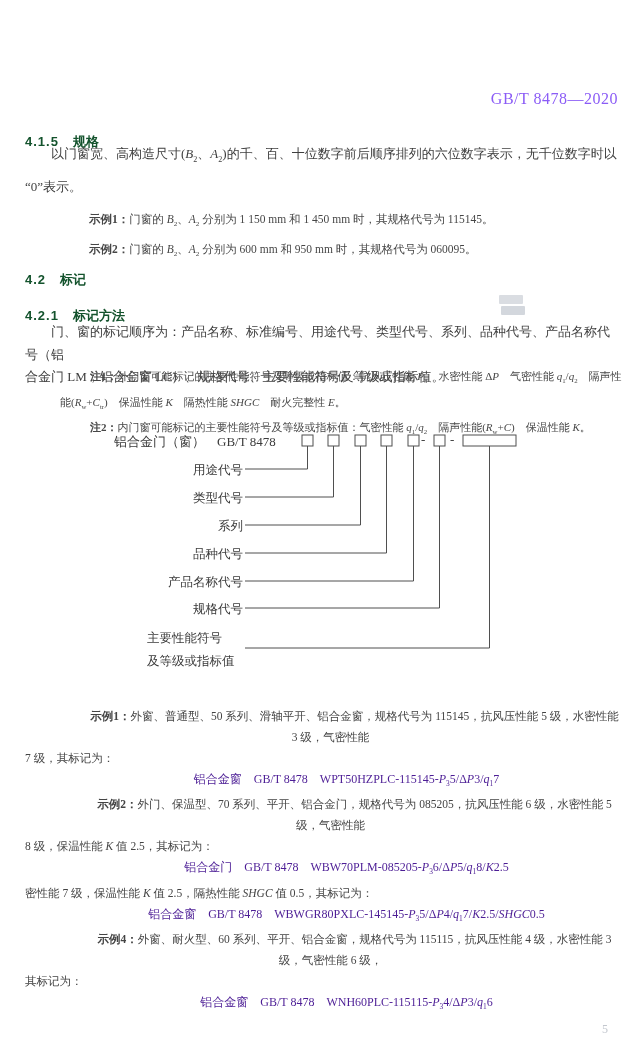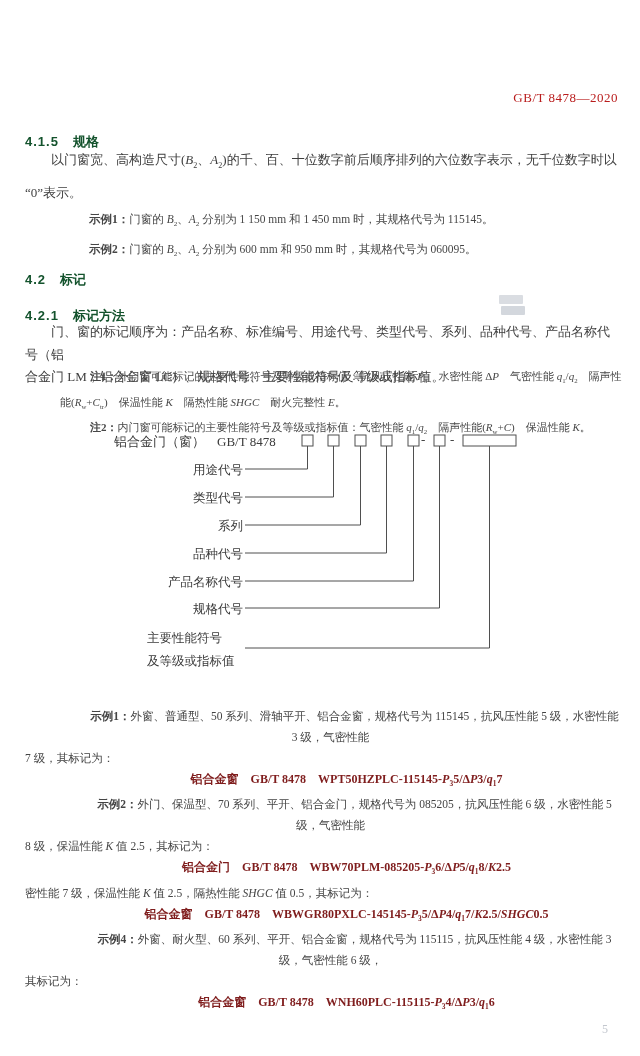--- a/index.html
+++ b/index.html
@@ -4,21 +4,21 @@
 <style>
   * { margin:0; padding:0; box-sizing:border-box; }
   html,body { background:#ffffff; }
   .page {
     position:relative; width:640px; height:1056px; background:#ffffff;
     font-family:"Liberation Serif","DejaVu Serif",serif;
     color:#3e3e3e; overflow:hidden;
   }
   .std-header {
     position:absolute; top:90px; right:22px;
-    font-size:13px; letter-spacing:0.5px; color:#b91c1c;text-align:center;
+    font-size:16px; letter-spacing:0.5px; color:#8b5cf6;text-align:center;
   }
   .heading {
     position:absolute; left:25px; right:20px;
     font-family:"Liberation Sans",sans-serif;
     font-weight:bold; font-size:13px; color:#14532d;
   }
   .heading .num { margin-right:14px; letter-spacing:1px; }
   .para { position:absolute; left:25px; right:20px; font-size:13px; color:#3e3e3e; }
   .para .pline { line-height:27px; }
   .para.tight .pline { line-height:22.5px; }
@@ -28,39 +28,39 @@
   .notes { position:absolute; left:25px; right:14px; font-size:11px; color:#474747; }
   .notes .nline { line-height:20.5px; padding-left:17px; }
   .notes .nline.cont { padding-left:35px; }
   sub { font-size:0.62em; }
   i { font-style:italic; }
   b { font-weight:bold;margin-left:48px; }
   .diagram-wrap { position:absolute; top:425px; left:0; width:568px; height:245px; }
   .examples-422 { position:absolute; top:706px; left:25px; right:20px; font-size:11.5px; color:#444; }
   .examples-422 .ex-line { line-height:21px; }
   .examples-422 .ex-line.first { padding-left:16px;text-align:center; }
-  .examples-422 .ex-code { line-height:21px; text-align:center; padding-left:48px; font-size:12px; color:#7f1d1d;font-weight:bold; }
+  .examples-422 .ex-code { line-height:21px; text-align:center; padding-left:48px; font-size:12px; color:#4c1d95; }
   .wm-blob { position:absolute; border-radius:1px; filter:blur(0.6px); }
   .page-num {
     position:absolute; top:1022px; left:602px;
     font-size:12px; color:#c3c7ce;
   }
   svg text { fill:#3a3a3a; }
 </style>
 </head>
 <body>
 
 <div class="page">
 
   <div class="std-header">GB/T 8478—2020</div>
 
   <div class="heading" style="top:133px;">
     <span class="num">4.1.5</span><span>规格</span>
   </div>
-  <div class="para" style="top:146px;">
+  <div class="para" style="top:140px;">
     <div class="pline indent">以门窗宽、高构造尺寸(<i>B</i><sub>2</sub>、<i>A</i><sub>2</sub>)的千、百、十位数字前后顺序排列的六位数字表示，无千位数字时以</div>
     <div class="pline">“0”表示。</div>
   </div>
   <div class="small-examples" style="top:207px;">
     <div class="pline"><b>示例1：</b>门窗的 <i>B</i><sub>2</sub>、<i>A</i><sub>2</sub> 分别为 1 150 mm 和 1 450 mm 时，其规格代号为 115145。</div>
     <div class="pline"><b>示例2：</b>门窗的 <i>B</i><sub>2</sub>、<i>A</i><sub>2</sub> 分别为 600 mm 和 950 mm 时，其规格代号为 060095。</div>
   </div>
 
   <div class="heading" style="top:271px;">
     <span class="num">4.2</span><span>标记</span>

